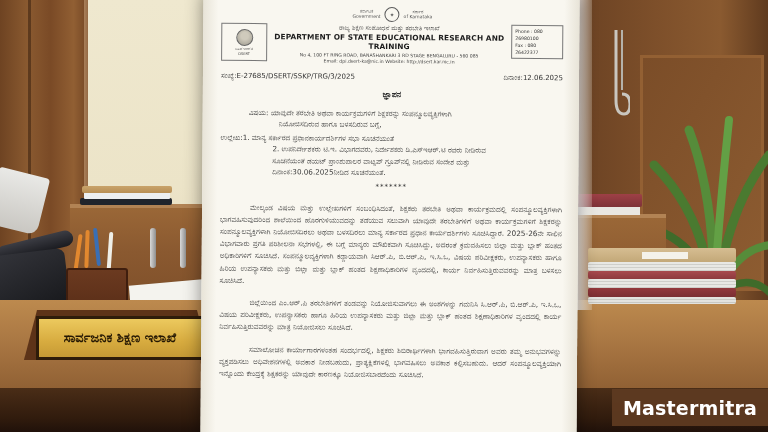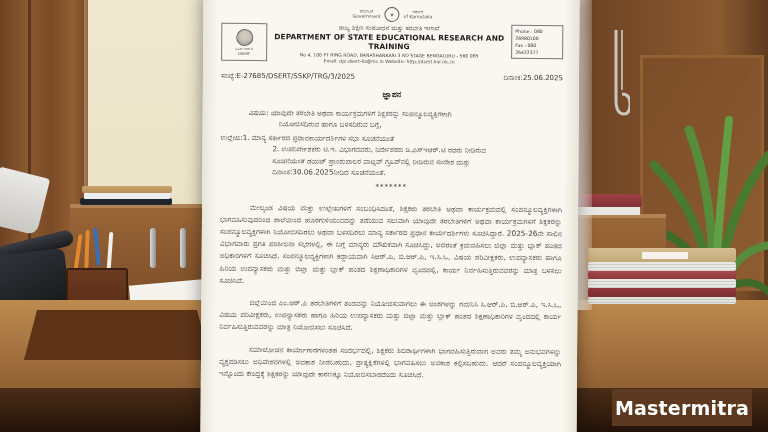--- a/index.html
+++ b/index.html
@@ -99,21 +99,21 @@
   .reference{margin-top:2px;font-size:7.2px;line-height:11.5px;color:#3a3a3a;}
   .ref-item2{margin-left:52px;text-indent:0;width:220px;}
   .stars{text-align:center;font-size:7px;letter-spacing:1px;margin-top:4px;color:#333;}
   .body-para{font-size:7.35px;line-height:12.2px;text-align:justify;color:#3c3c3c;
     text-indent:30px;margin:0;}
   .p1{margin-top:12px;}
   .p2{margin-top:10px;}
   .p3{margin-top:10px;}
 
   
-  #brand-badge{left:612px;top:389px;width:140px;height:37px;background:rgba(94,58,33,.95);
+  #brand-badge{left:612px;top:389px;width:156px;height:37px;background:rgba(94,58,33,.95);
     display:flex;align-items:center;justify-content:center;z-index:9;}
   #brand-badge span{color:#fff;font-weight:bold;font-size:19px;letter-spacing:.2px;}
 </style>
 </head>
 <body>
 
 <div id="scene">
 
   <div class="abs wardrobe-left"></div>
   <div class="abs wardrobe-groove"></div>
@@ -168,20 +168,23 @@
         <div class="label"></div>
       </div>
     <div class="abs fs-row fs2"></div>
     <div class="abs fs-row fs3"></div>
     <div class="abs fs-row fs4"></div>
     <div class="abs fs-row fs5"></div>
     <div class="abs fs-row fs6"></div>
   </div>
 
   <div class="abs nameplate-stand"></div>
+  <div class="abs nameplate-plate">
+    <span class="nameplate-text">ಸಾರ್ವಜನಿಕ ಶಿಕ್ಷಣ ಇಲಾಖೆ</span>
+  </div>
 </div>
 
 <div id="paper" class="abs">
   <div id="paper-inner">
     <div class="gov-row">
       <div class="gov-side">
         <div>ಕರ್ನಾಟಕ</div>
         <div>Government</div>
       </div>
       <div class="emblem-circle">✦</div>
@@ -206,21 +209,21 @@
       <div class="phone-box">
         <div>Phone : 080</div>
         <div>26980100</div>
         <div>Fax  :  080</div>
         <div>26422377</div>
       </div>
     </div>
 
     <div class="ref-row">
       <span>ಸಂಖ್ಯೆ:E-27685/DSERT/SSKP/TRG/3/2025</span>
-      <span>ದಿನಾಂಕ:25.06.2025</span>
+      <span>ದಿನಾಂಕ:12.06.2025</span>
     </div>
 
     <div class="memo-title">ಜ್ಞಾಪನ</div>
 
     <div class="subject">
       <div>ವಿಷಯ: ಯಾವುದೇ ತರಬೇತಿ ಅಥವಾ ಕಾರ್ಯಕ್ರಮಗಳಿಗೆ ಶಿಕ್ಷಕರನ್ನು ಸಂಪನ್ಮೂಲವ್ಯಕ್ತಿಗಳಾಗಿ</div>
       <div class="sub2">ನಿಯೋಜಿಸದಿರುವ ಹಾಗೂ ಬಳಸದಿರುವ ಬಗ್ಗೆ,</div>
     </div>
 
     <div class="reference">

